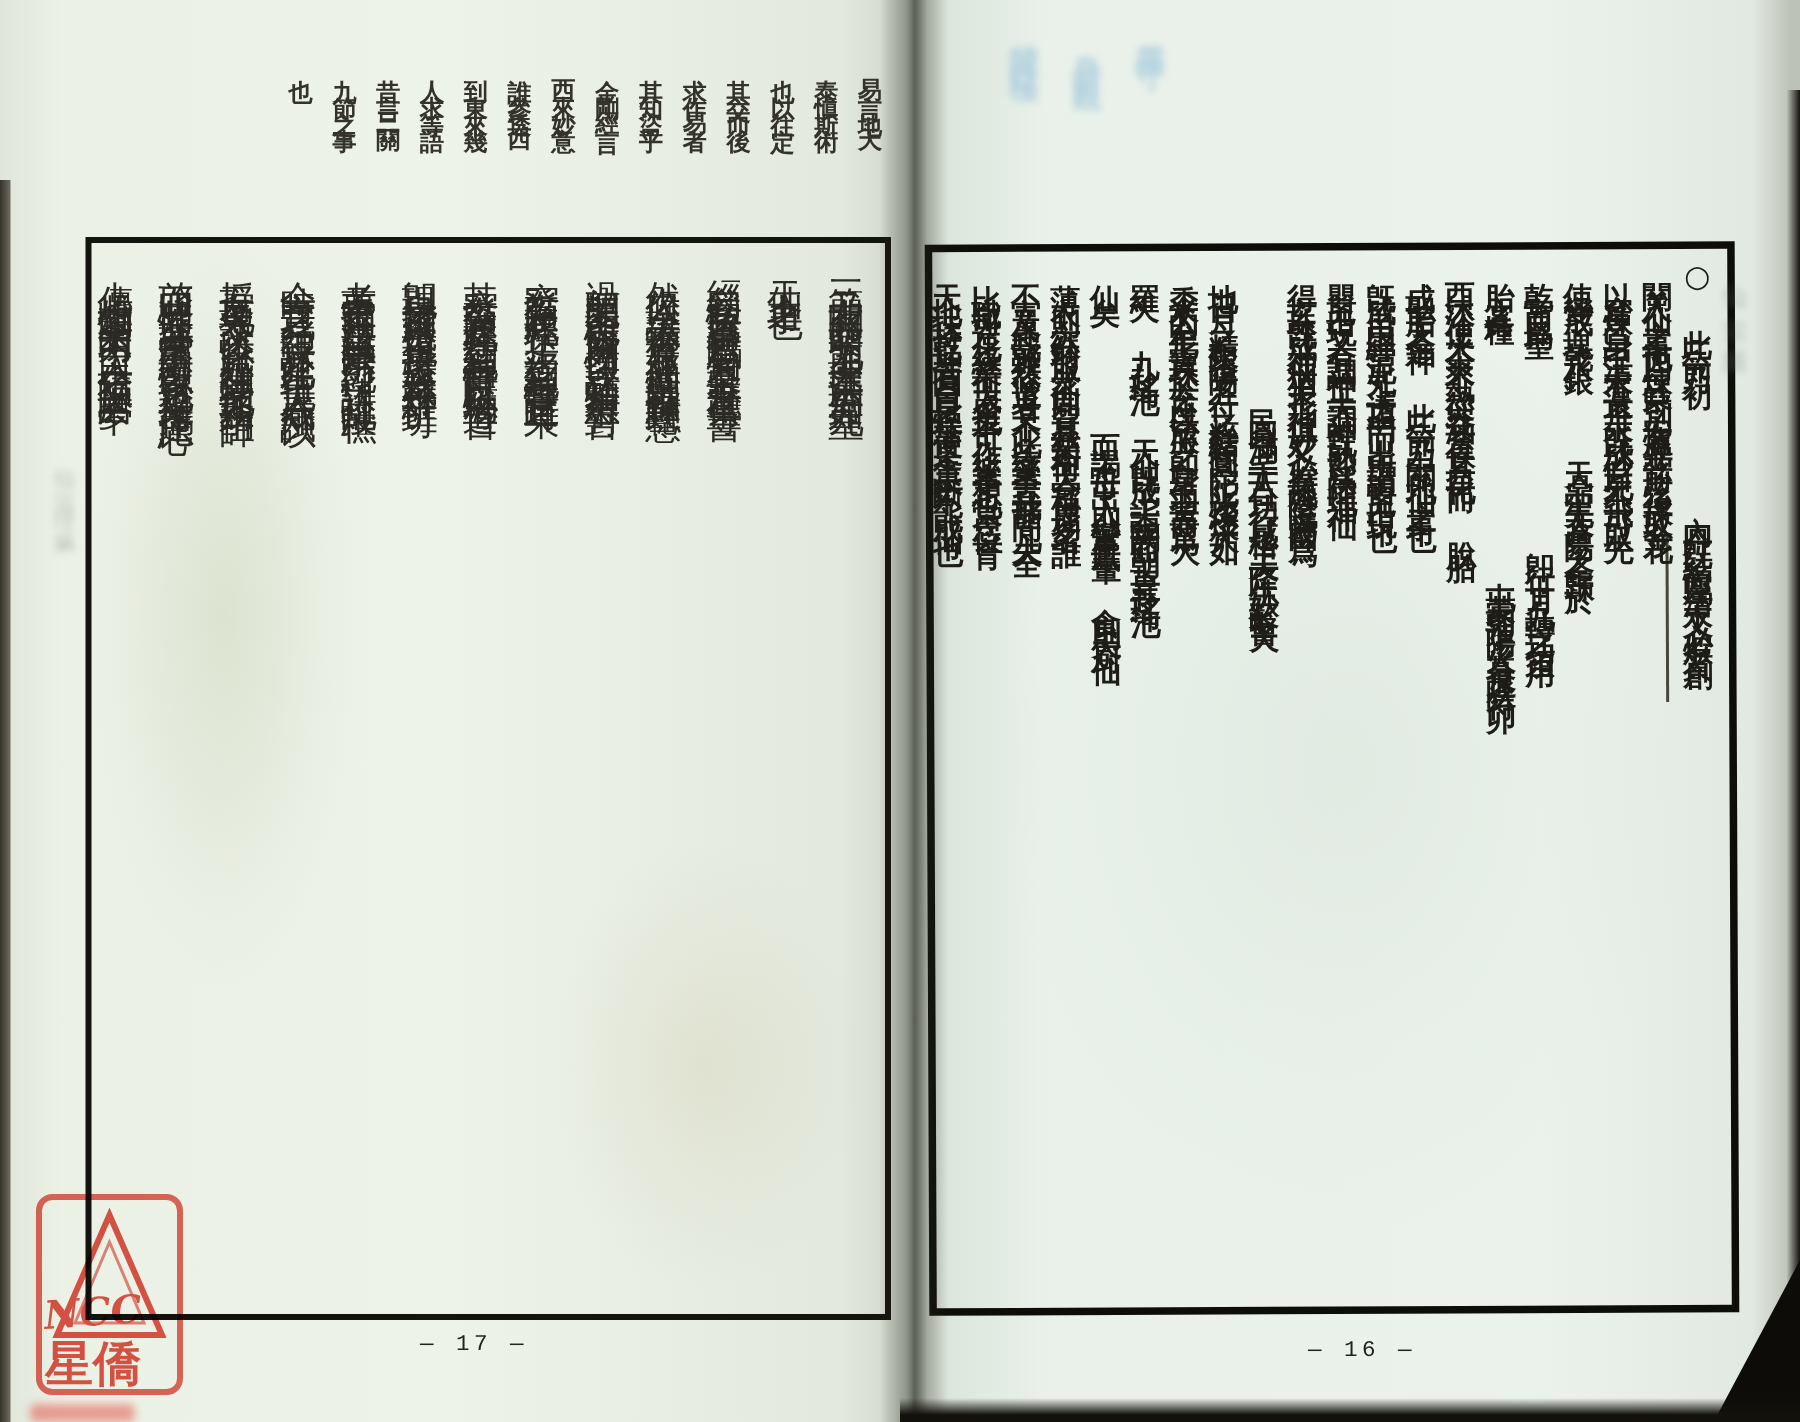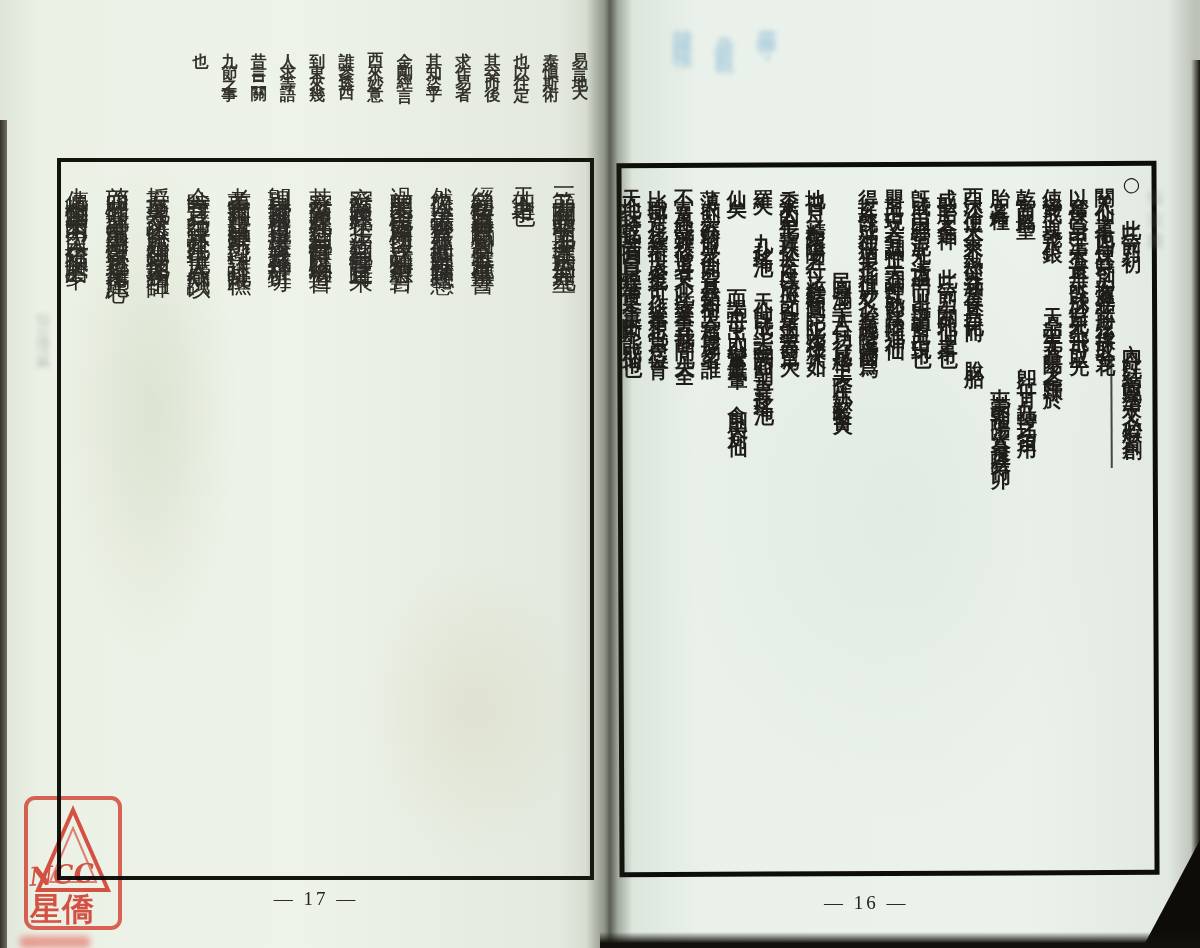--- a/index.html
+++ b/index.html
@@ -31,22 +31,22 @@
   
   .ghost{filter:blur(2px);opacity:.38;color:#6c7a72;}
   .bleed{position:absolute;writing-mode:vertical-rl;text-orientation:upright;
     color:#a9cbdd;filter:blur(2.5px);opacity:.8;font-size:20px;letter-spacing:9px;
     font-weight:700;}
 
   
   #reader-mark{position:absolute;width:2px;background:#2a291f;opacity:.85;}
 
   
-  .pagenum{position:absolute;font-size:19px;letter-spacing:3px;color:#23221c;
-    font-family:Liberation Serif, serif;}
+  .pagenum{position:absolute;font-size:15px;letter-spacing:3px;color:#23221c;
+    font-family:Liberation Mono, monospace;}
 
   
   #gutter{position:absolute;left:586px;top:0;width:46px;height:948px;
     background:linear-gradient(90deg,rgba(40,45,36,0) 0,rgba(40,45,36,.38) 40%,rgba(20,22,16,.6) 52%,rgba(40,45,36,.25) 70%,rgba(40,45,36,0) 100%);}
   #edge-left{position:absolute;left:0;top:120px;width:7px;height:828px;
     background:linear-gradient(90deg,#353329,#6f6d60);}
   #edge-right{position:absolute;left:1191px;top:60px;width:9px;height:888px;
     background:linear-gradient(90deg,rgba(20,19,13,0),#14130d);}
   #corner-br{position:absolute;left:1120px;top:840px;width:80px;height:108px;
     background:#0d0c08;clip-path:polygon(100% 0,28% 100%,100% 100%);}
@@ -142,21 +142,21 @@
         <div class="vcol rcol" style="right: 321.6px;">地日月之精聚陰陽五行之粹結顆圓陀陀光燦燦大如</div>
         <div class="vcol rcol" style="right: 347.9px;">黍米的牟尼寶珠於玄座以法服之卽身生羽翼而爲大</div>
         <div class="vcol rcol" style="right: 374.2px;">羅天　九赴瑤池　天仙旣成上詣金闕而朝玉皇赴瑤池</div>
         <div class="vcol rcol" style="right: 400.5px;">仙矣　　　而謁王母出入則鸞車鳳輦　食則天厨仙</div>
         <div class="vcol rcol" style="right: 426.8px;">薄衣則六銖羽服衆仙同賀其樂如何天宮稱慶功名誰</div>
         <div class="vcol rcol" style="right: 453.1px;">不寕及愚哉雖然修道者又不此等樂事豈我世間凡夫全</div>
         <div class="vcol rcol" style="right: 479.4px;">比職司造化緣業何大蹙也不可作樂事想也當念位育</div>
         <div class="vcol rcol" style="right: 505.7px;">天地扶持乾坤若圓自身煥華便是貪夫斷不能成仙也</div>
       </div>
 
-    <div class="pagenum" style="left:216px;top:892px;width:120px;text-align:left;">— 16 —</div>
+    <div class="pagenum" style="left:216px;top:892px;width:120px;text-align:right;">— 16 —</div>
   </div>
 
   <div id="gutter"></div>
   <div id="edge-left"></div>
   <div id="edge-right"></div>
   <div id="corner-br"></div>
   <div id="bottom-strip"></div>
 </div>
 
 </body></html>

